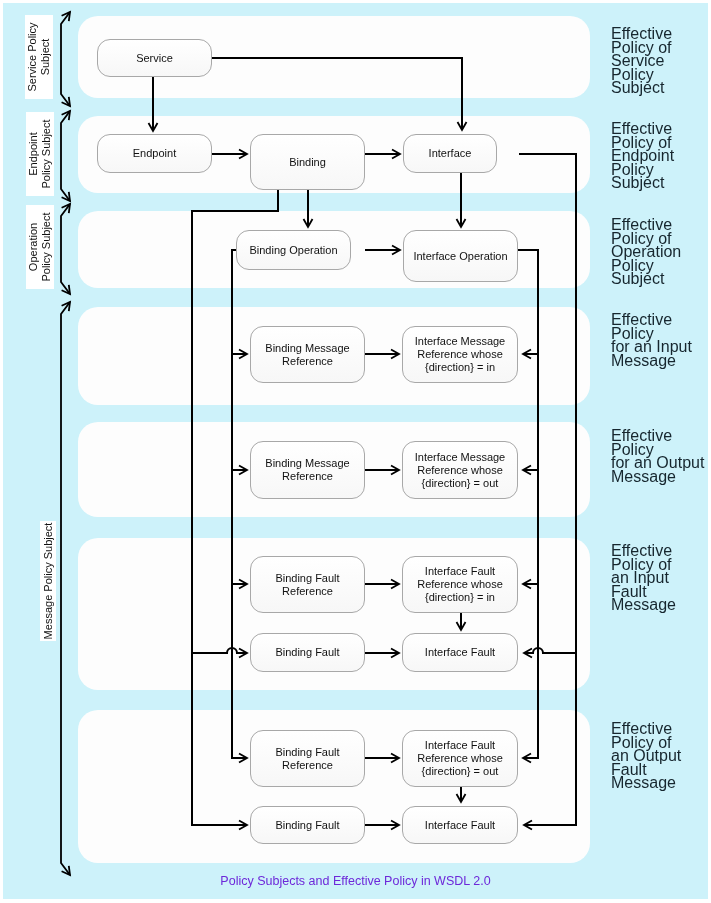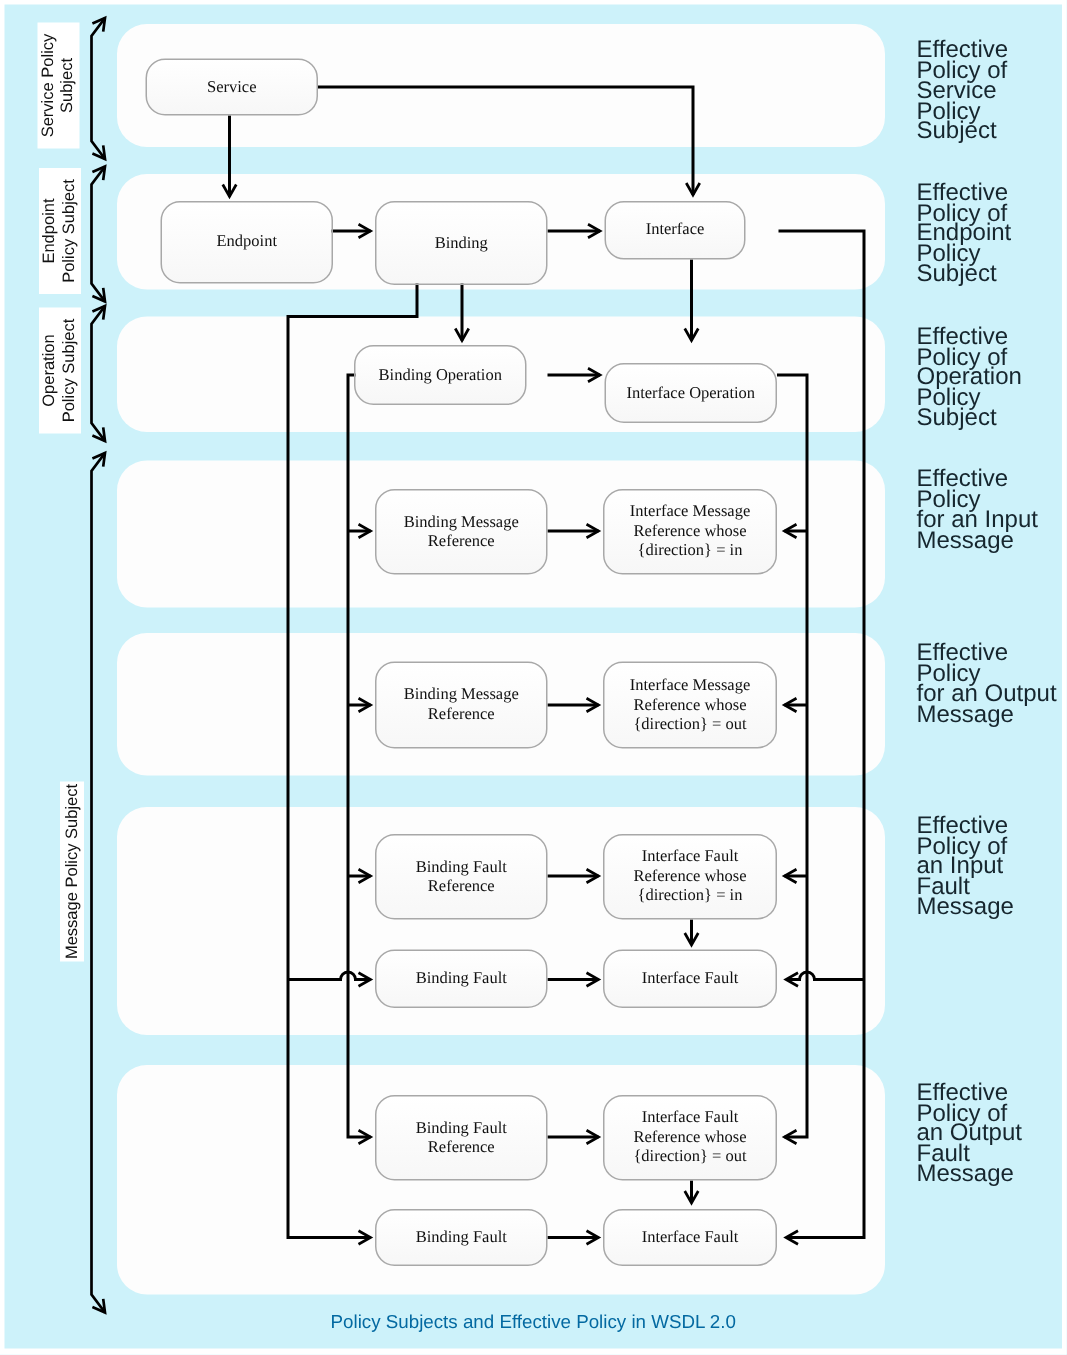--- a/index.html
+++ b/index.html
@@ -2,28 +2,28 @@
 <html><head>
 <meta charset="utf-8">
 <style>
   html,body{margin:0;padding:0;}
   body{font-family:"Liberation Sans",sans-serif;}
   #stage{position:relative;width:711px;height:903px;background:#ffffff;overflow:hidden;}
   #canvas-bg{position:absolute;left:3px;top:3px;width:705px;height:896px;background:#cdf2fa;}
   .band{position:absolute;background:#fdfdfd;border-radius:20px;}
   .node{position:absolute;background:linear-gradient(#ffffff,#f7f7f7);border:1.5px solid #a8a8a8;
         border-radius:13px;display:flex;align-items:center;justify-content:center;text-align:center;
-        font-size:11px;line-height:13px;color:#111;white-space:pre-line;box-sizing:border-box;font-family:Liberation Serif, serif;}
+        font-size:11px;line-height:13px;color:#111;white-space:pre-line;box-sizing:border-box;}
   #lines{position:absolute;left:0;top:0;pointer-events:none;}
   .vlabel{position:absolute;transform:rotate(-90deg);background:#ffffff;text-align:center;
           font-size:11px;line-height:13px;color:#111;white-space:pre-line;
           display:flex;align-items:center;justify-content:center;}
   .rlabel{position:absolute;left:611px;width:96px;font-size:16px;line-height:13.5px;color:#16262e;
           white-space:pre-line;}
-  #caption{position:absolute;left:0;top:874px;width:711px;text-align:center;font-size:12.5px;color:#0369a1;}
+  #caption{position:absolute;left:0;top:874px;width:711px;text-align:center;font-size:12.5px;color:#6d28d9;}
 </style>
 </head>
 <body>
 
 <div id="stage">
   <div id="canvas-bg"></div>
 
   <div class="band" style="left:78px;top:16px;width:512px;height:82px"></div>
   <div class="band" style="left:78px;top:116px;width:512px;height:77px"></div>
   <div class="band" style="left:78px;top:211px;width:512px;height:77px"></div>
@@ -69,25 +69,25 @@
       <path d="M365,584 H399" marker-end="url(#arrow)"></path>
       <path d="M365,653 H399" marker-end="url(#arrow)"></path>
       <path d="M365,758 H399" marker-end="url(#arrow)"></path>
       <path d="M365,825 H399" marker-end="url(#arrow)"></path>
       <path d="M461,613 V630" marker-end="url(#arrow)"></path>
       <path d="M461,787 V802" marker-end="url(#arrow)"></path>
     </g>
   </svg>
 
   <div class="node" style="left:97px;top:39px;width:115px;height:38px">Service</div>
-  <div class="node" style="left:107px;top:134px;width:115px;height:55px">Endpoint</div>
+  <div class="node" style="left:97px;top:134px;width:115px;height:39px">Endpoint</div>
   <div class="node" style="left:250px;top:134px;width:115px;height:56px">Binding</div>
   <div class="node" style="left:403px;top:134px;width:94px;height:39px">Interface</div>
   <div class="node" style="left:236px;top:230px;width:115px;height:40px">Binding Operation</div>
-  <div class="node" style="left:403px;top:242px;width:115px;height:40px">Interface Operation</div>
+  <div class="node" style="left:403px;top:230px;width:115px;height:52px">Interface Operation</div>
   <div class="node" style="left:250px;top:326px;width:115px;height:57px">Binding Message
 Reference</div>
   <div class="node" style="left:402px;top:326px;width:116px;height:57px">Interface Message
 Reference whose
 {direction} = in</div>
   <div class="node" style="left:250px;top:441px;width:115px;height:58px">Binding Message
 Reference</div>
   <div class="node" style="left:402px;top:441px;width:116px;height:58px">Interface Message
 Reference whose
 {direction} = out</div>

